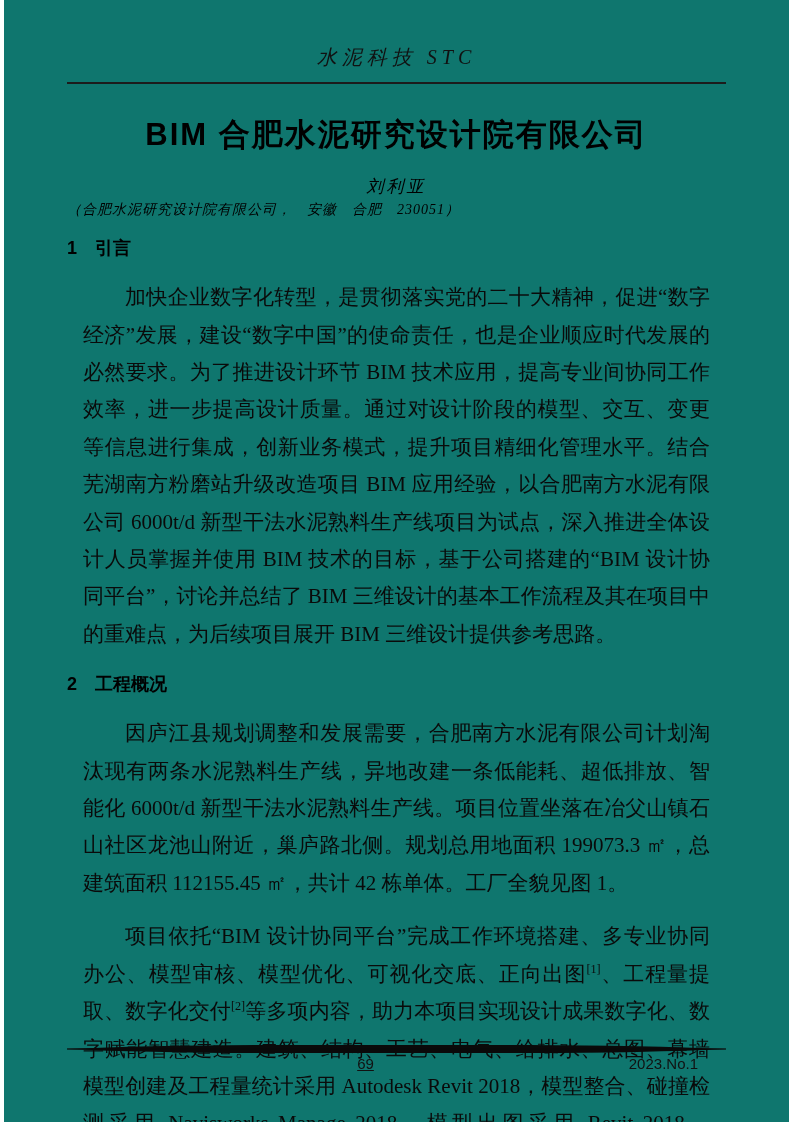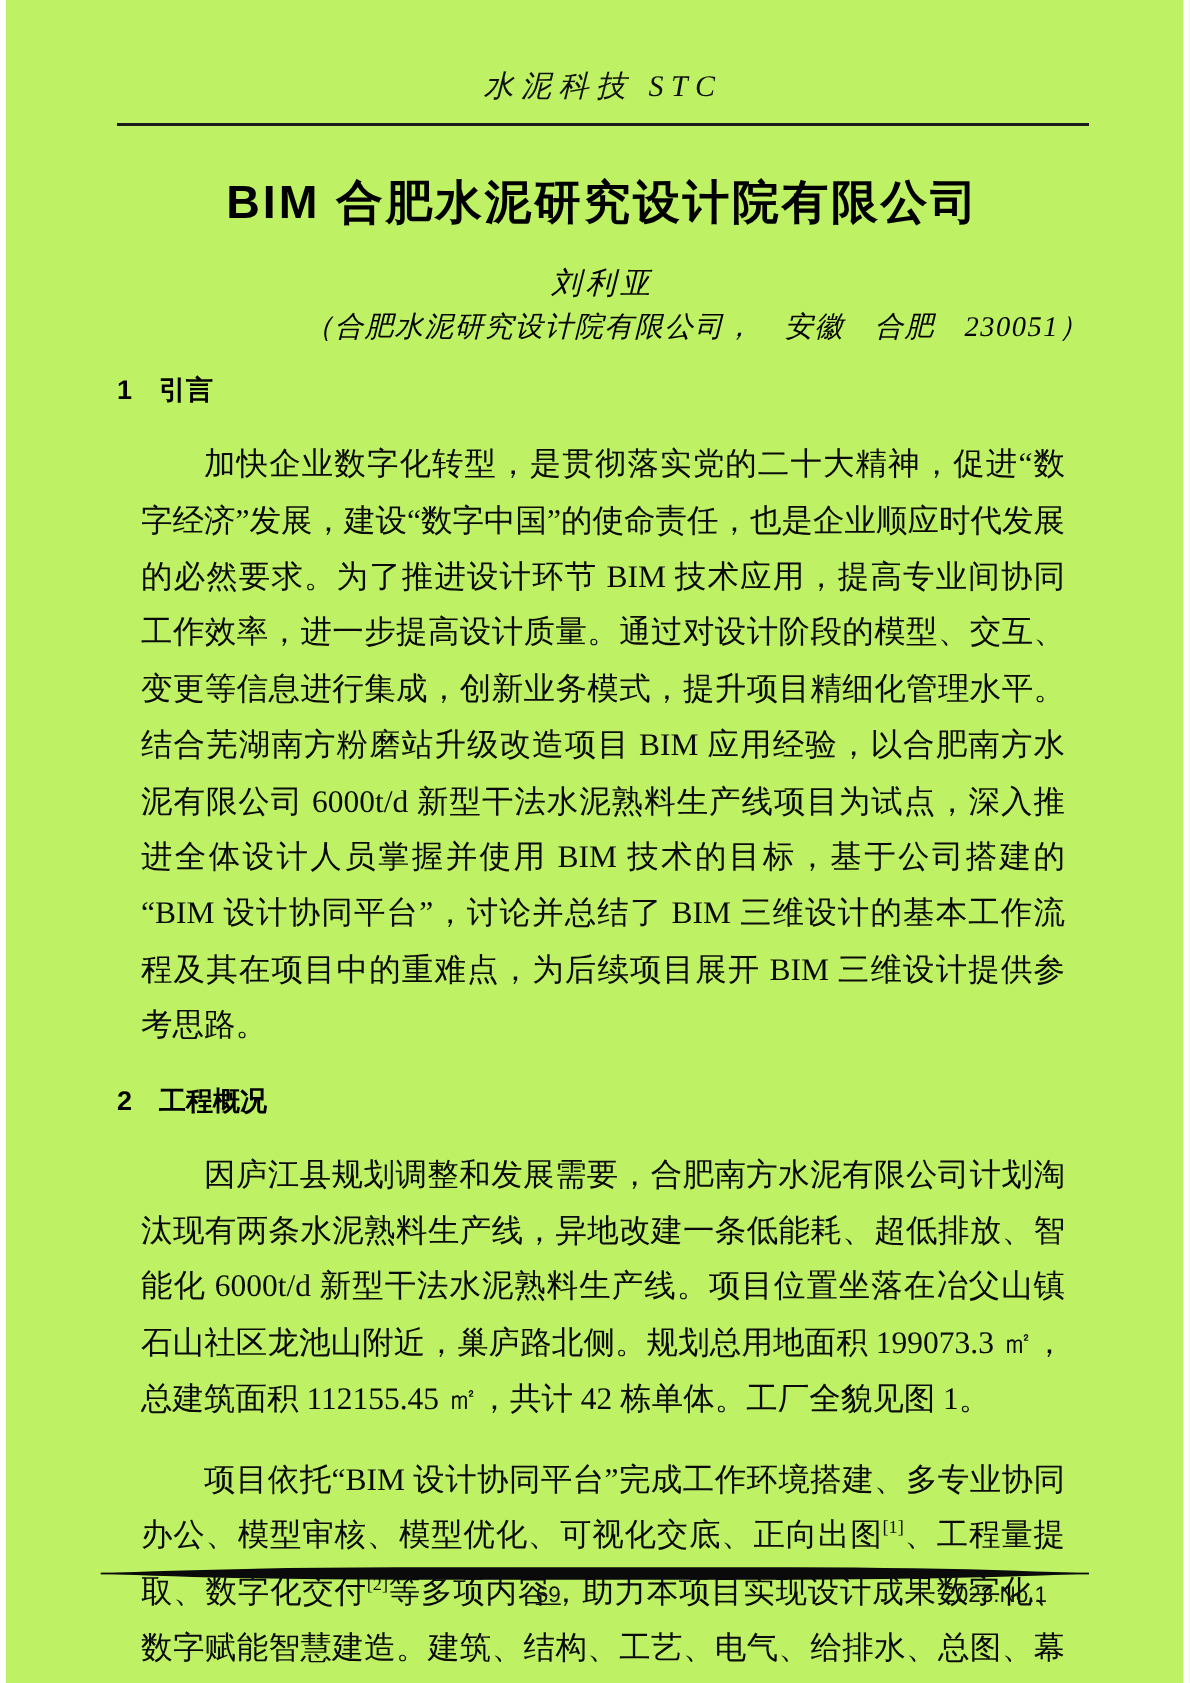--- a/index.html
+++ b/index.html
@@ -1,26 +1,25 @@
 <!DOCTYPE html>
 <html lang="zh"><head>
 <meta charset="utf-8">
 <style>
   html, body { margin: 0; padding: 0; background: #ffffff; }
   .page {
     position: relative;
     width: 785px;
     height: 1122px;
     margin: 0 auto;
-    background: #bef264;
+    background: #0f766e;
     color: #000000;
     font-family: "Liberation Serif", serif;
     overflow: hidden;
     box-sizing: border-box;
-    padding-left: 11px;
   }
   .content { padding: 0 63px; }
 
   
   .masthead {
     padding-top: 44px;
     text-align: center;
     font-family: "Liberation Serif", serif;
     font-style: italic;
     font-size: 20px;
@@ -41,28 +40,28 @@
     font-weight: 700;
     font-size: 31px;
     line-height: 1.2;
     letter-spacing: 2px;
     color: #000000;
   }
   .author {
     margin-top: 22px;
     text-align: center;
     font-style: italic;
-    font-size: 20px;
+    font-size: 17px;
     letter-spacing: 3px;
   }
   .affiliation {
     margin-top: 3px;
-    text-align: right;
+    text-align: left;
     font-style: italic;
-    font-size: 19px;
+    font-size: 14px;
     letter-spacing: 1px;
   }
 
   
   .section-heading {
     margin: 14px 0 6px 0;
     font-family: "Liberation Sans", sans-serif;
     font-weight: 700;
     font-size: 18px;
     line-height: 30px;

